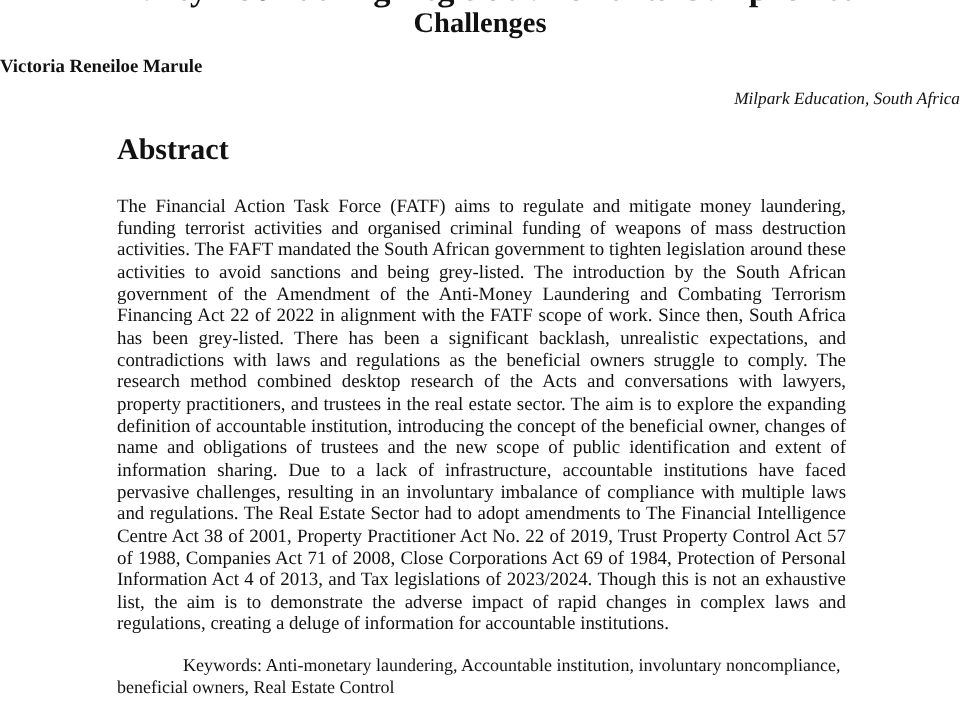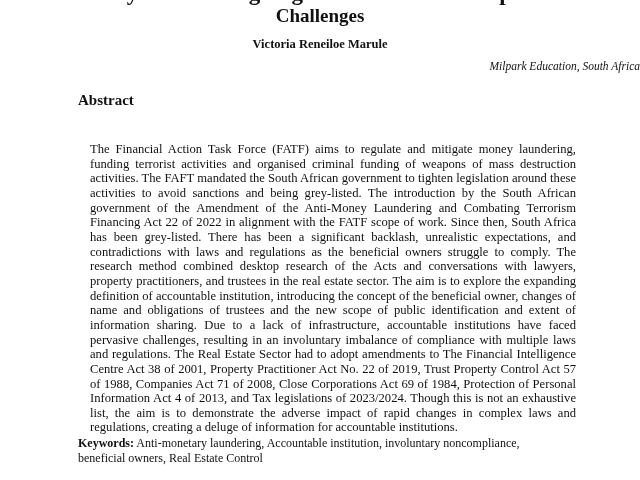--- a/index.html
+++ b/index.html
@@ -34,64 +34,65 @@
       text-align: center;
       font-weight: bold;
       font-size: 19px;
       line-height: 26px;
     }
     .author {
       position: absolute;
       left: 0;
       width: 640px;
       top: 37px;
-      text-align: center;
+      text-align: left;
       font-weight: bold;
       font-size: 12.5px;
       line-height: 15px;
     }
     .affiliation {
       position: absolute;
       left: 0;
       width: 640px;
       top: 59px;
       text-align: right;
       font-style: italic;
       font-size: 11.5px;
       line-height: 14px;
     }
     .abstract-heading {
       position: absolute;
       left: 78px;
       top: 91px;
       font-weight: bold;
-      font-size: 15px;
+      font-size: 20px;
       line-height: 18px;
     }
     .abstract-body {
       position: absolute;
       left: 78px;
       top: 130px;
       width: 486px;
       font-size: 12.6px;
       line-height: 14.65px;
       text-align: justify;
-      margin: 12px;
+      margin: 0;
     }
     .keywords {
       position: absolute;
       left: 78px;
       top: 436px;
       width: 486px;
       font-size: 12px;
       line-height: 14.5px;
       margin: 0;
     }
     .keywords-label {
-      font-weight: bold;
+      font-weight: normal;
+      margin-left: 44px;
     }
   </style>
 </head>
 <body>
 
 <div>
   <div class="title-clipped">Money Laundering Legislation and its Compliance</div>
   <div class="title-main">Challenges</div>
   <div class="author">Victoria Reneiloe Marule</div>
   <div class="affiliation">Milpark Education, South Africa</div>

